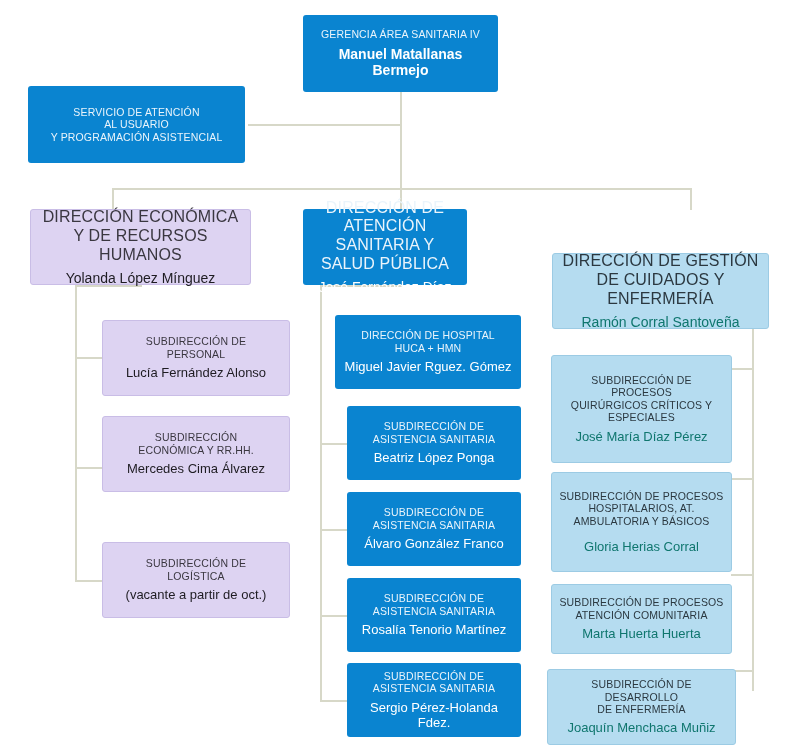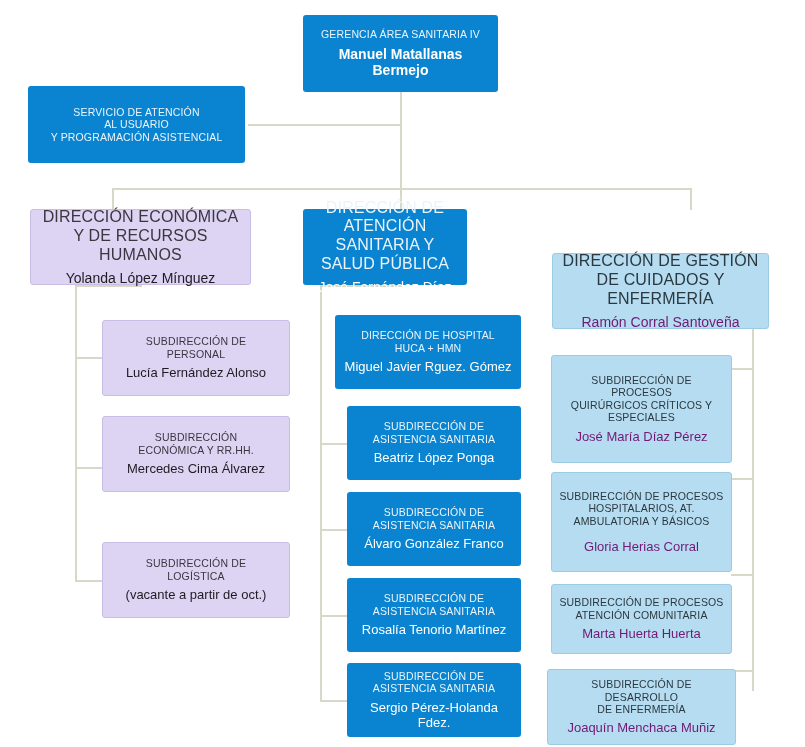--- a/index.html
+++ b/index.html
@@ -65,21 +65,21 @@
   .node.lav .title { color: #3a3740; }
   .node.lav .person { color: #1e1c22; }
 
   .node.lblue {
     background: #b5dcf0;
     border: 1px solid #9ccbe4;
     color: #1f2a31;
     margin-top: 44px;
   }
   .node.lblue .title { color: #2b3840; }
-  .node.lblue .person { color: #701a75; }
+  .node.lblue .person { color: #0f766e; }
 
   .node.root .title { font-size: 10.5px; }
   .node.root .person { font-size: 14px; font-weight: bold; }
   .node.lvl2 .title { font-size: 16px; }
   .node.lvl2 .person { font-size: 14px; }
 </style>
 </head>
 <body>
 
 <div id="chart">

